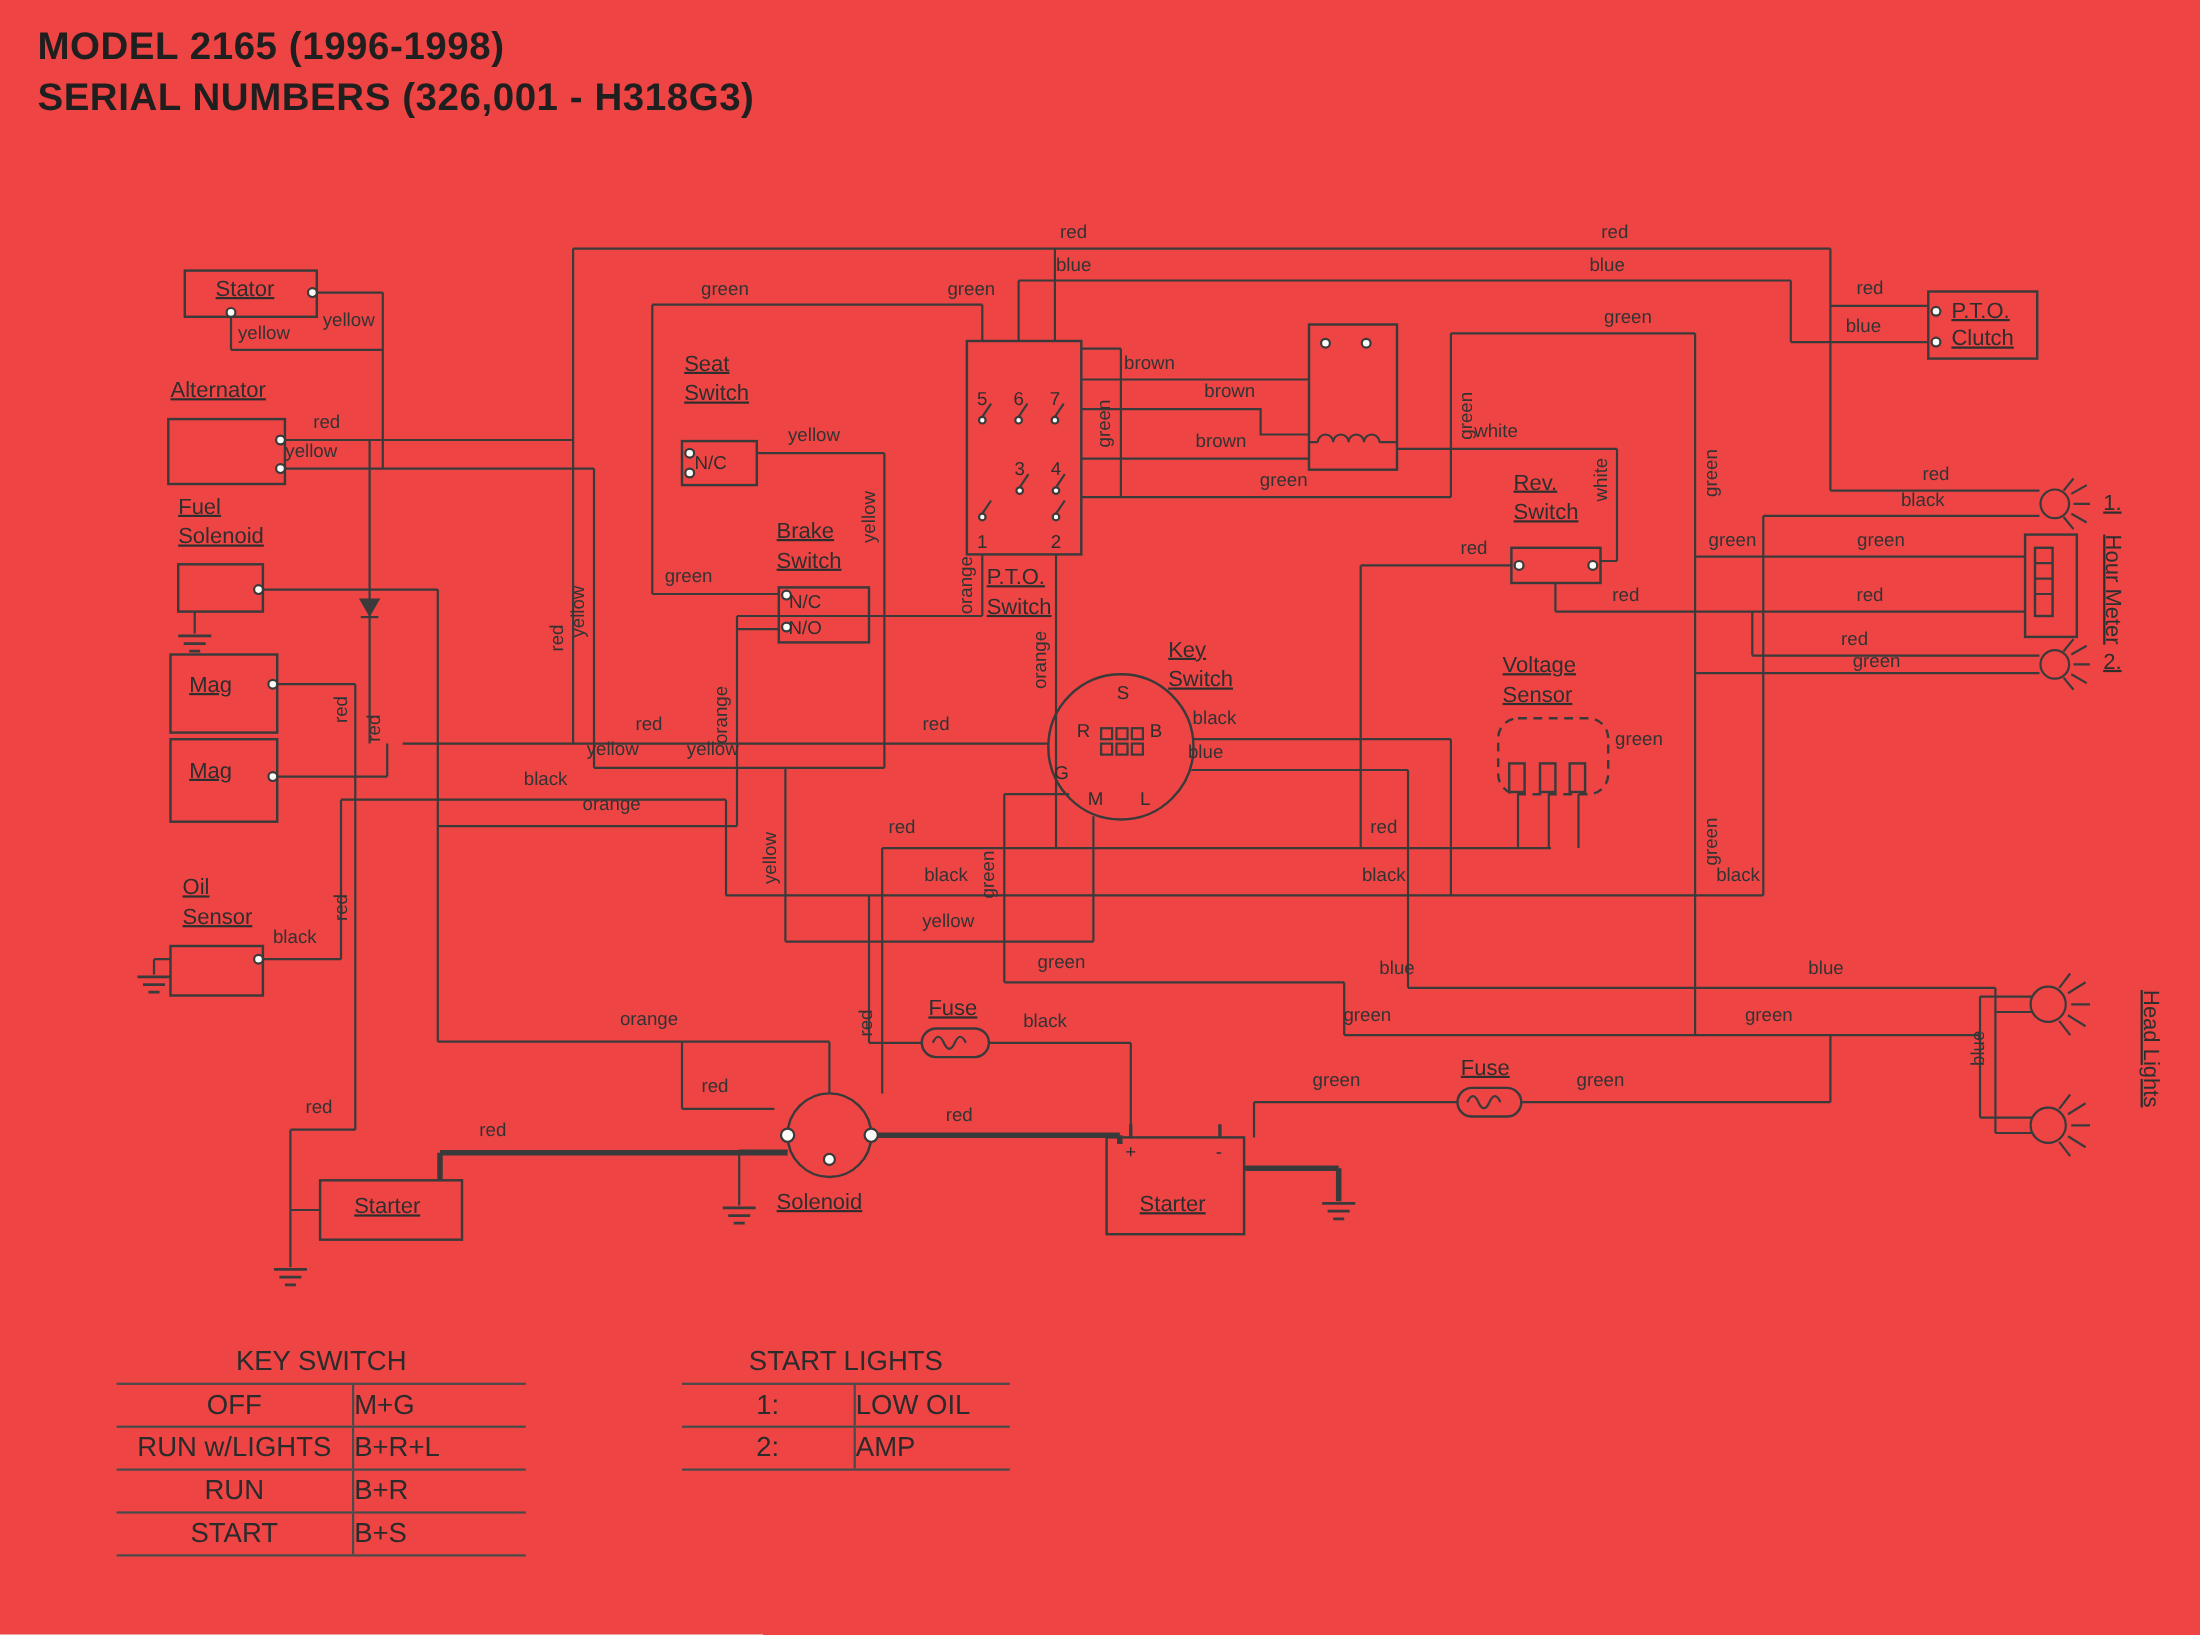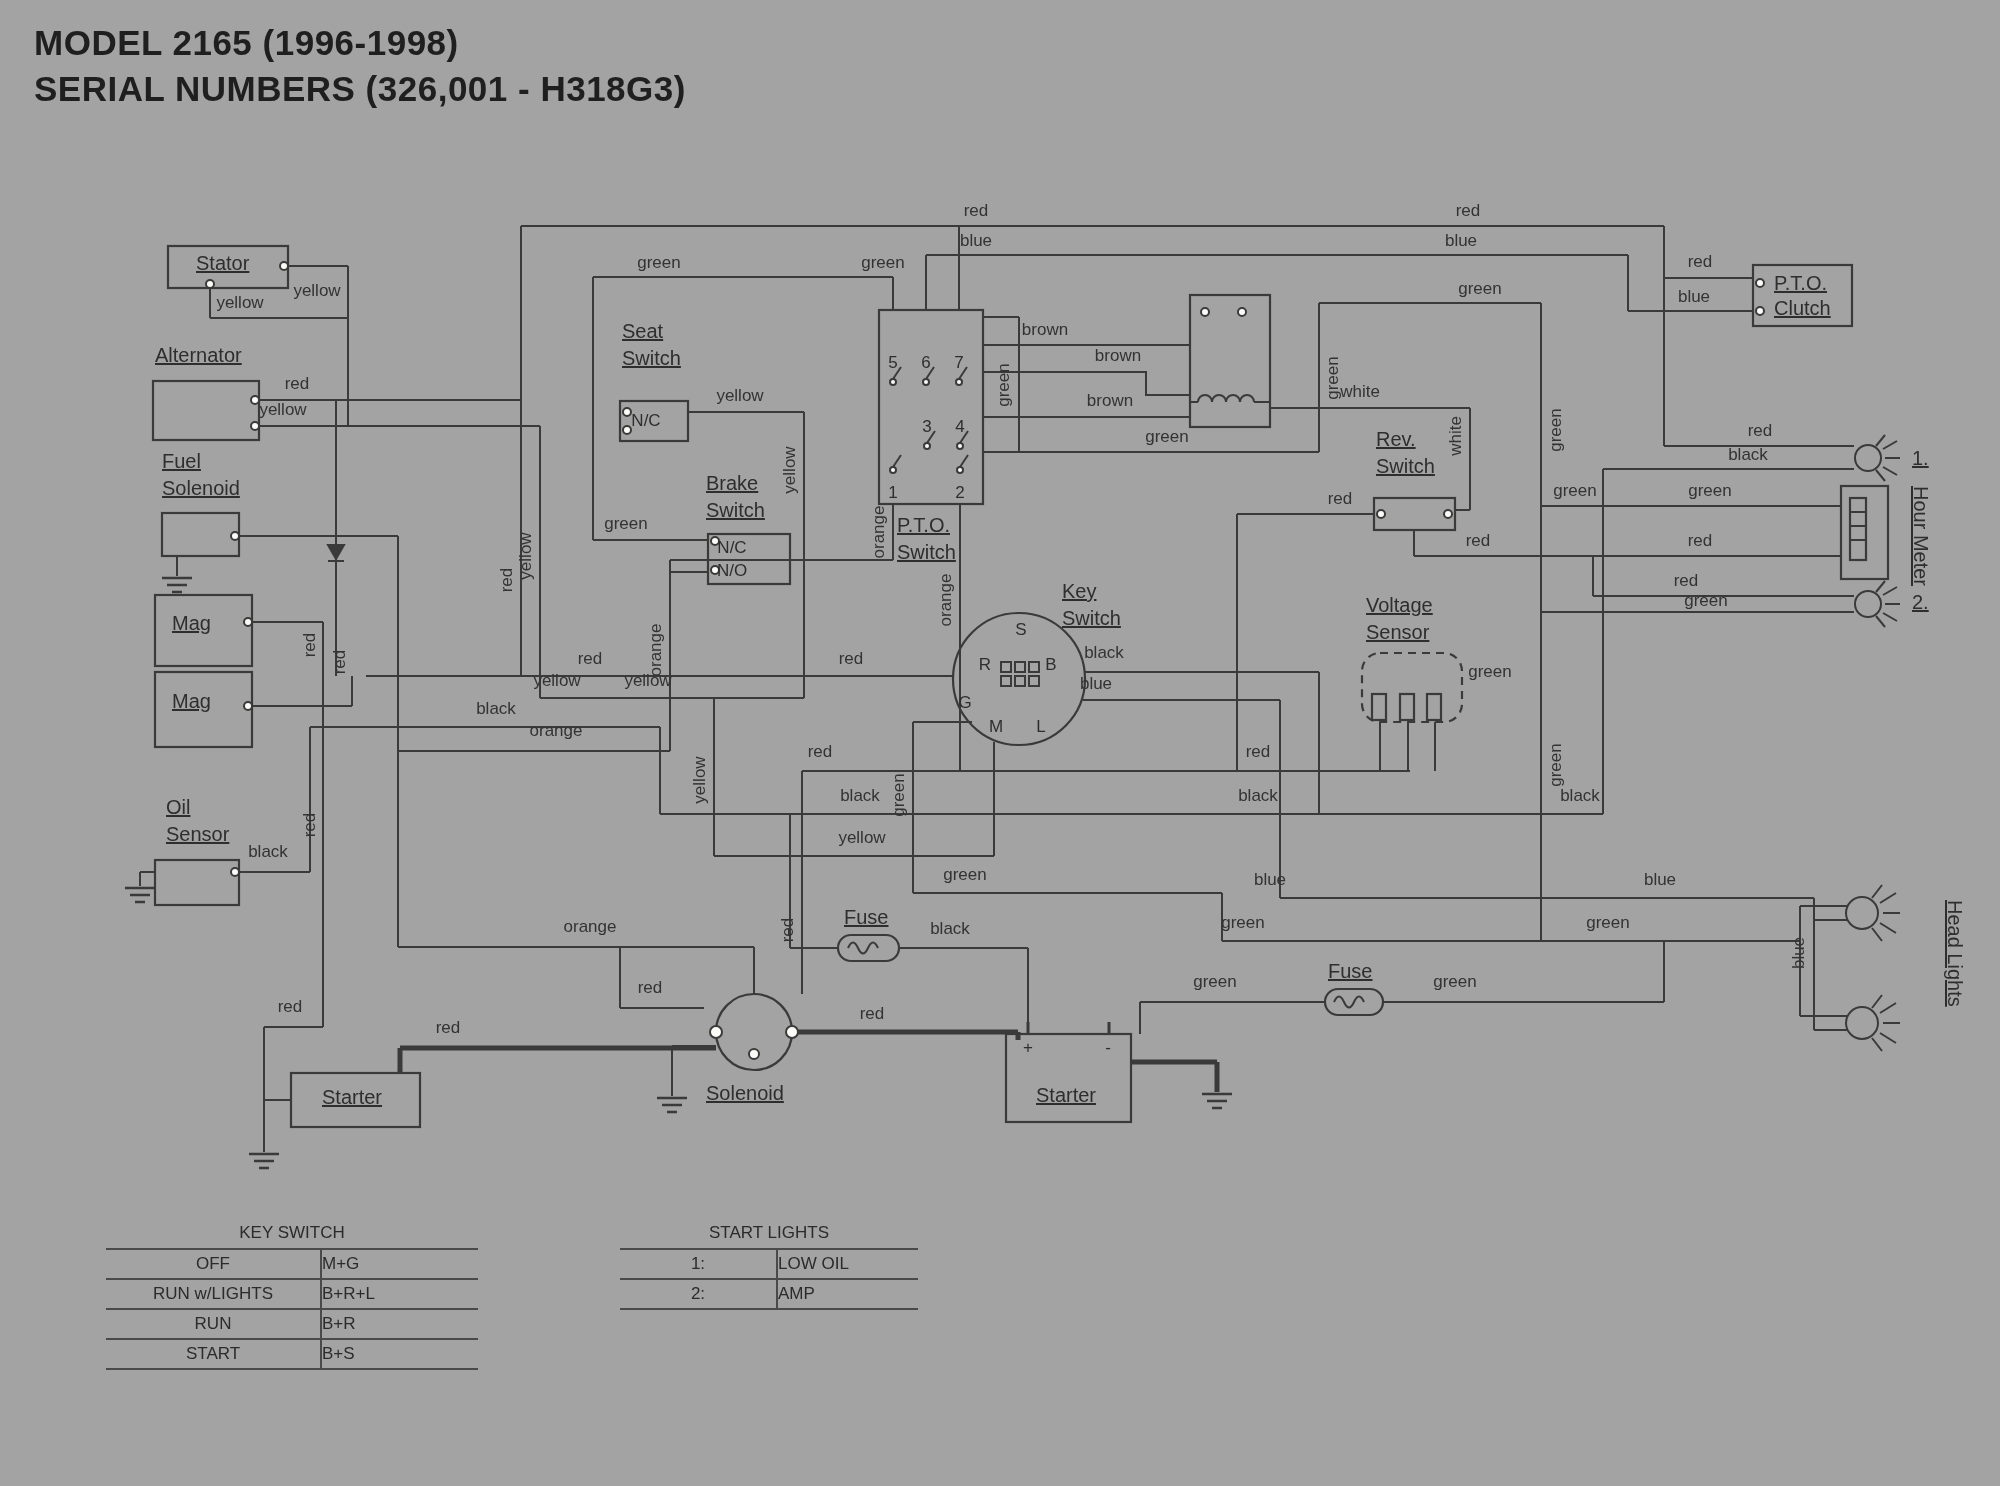--- a/index.html
+++ b/index.html
@@ -1,26 +1,26 @@
 <!DOCTYPE html>
 <html><head>
 <meta charset="utf-8">
 <style>
   html,body{margin:0;padding:0;background:#e8e8e8;}
-  .page{position:relative;width:2000px;height:1486px;background:#a3a3a3;
+  .page{position:relative;width:2000px;height:1486px;background:#ef4444;
         font-family:"Liberation Sans",sans-serif;color:#2e2e2e;overflow:hidden;}
   .title{position:absolute;left:34px;top:20px;font-weight:bold;font-size:35px;
          line-height:1.3;color:#1f1f1f;letter-spacing:.5px;}
   svg.diagram{position:absolute;left:0;top:0;}
   .comp{position:absolute;font-size:20px;text-decoration:underline;white-space:nowrap;color:#2e2e2e;}
   .comp.rot{transform-origin:0 0;transform:rotate(90deg);}
   .pin{position:absolute;font-size:17px;transform:translate(-50%,-50%);white-space:nowrap;color:#2e2e2e;}
   .wl{position:absolute;font-size:17px;transform:translate(-50%,-50%);white-space:nowrap;color:#333;}
   .wl.wv{transform:translate(-50%,-50%) rotate(-90deg);}
-  .tbl{position:absolute;font-size:17px;color:#2b2b2b;}
+  .tbl{position:absolute;font-size:25px;color:#2b2b2b;}
   .tbl-title{text-align:center;border-bottom:2px solid #4a4a4a;padding:3px 0 5px 0;}
   .tbl-row{display:flex;border-bottom:2px solid #4a4a4a;}
   .tbl-row .c1{width:var(--c1);text-align:center;padding:4px 6px;box-sizing:border-box;}
   .tbl-row .c2{flex:1;border-left:2px solid #4a4a4a;padding:4px 0;}
 </style>
 </head>
 <body>
 
 <div class="page">
 

